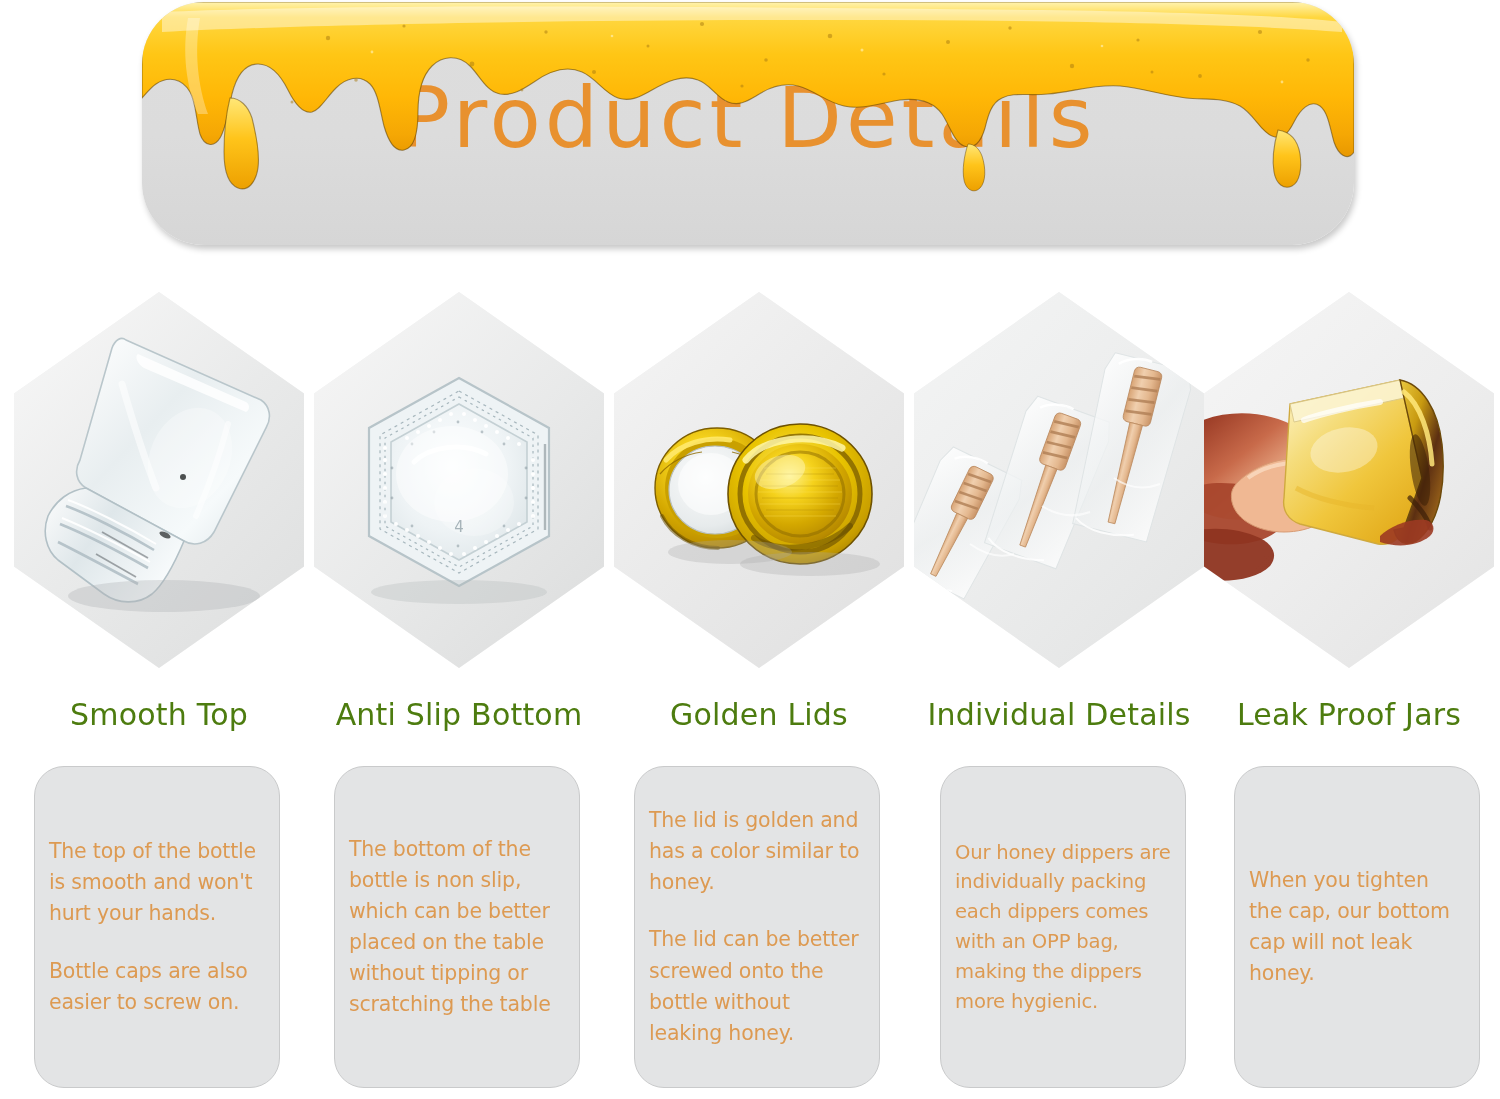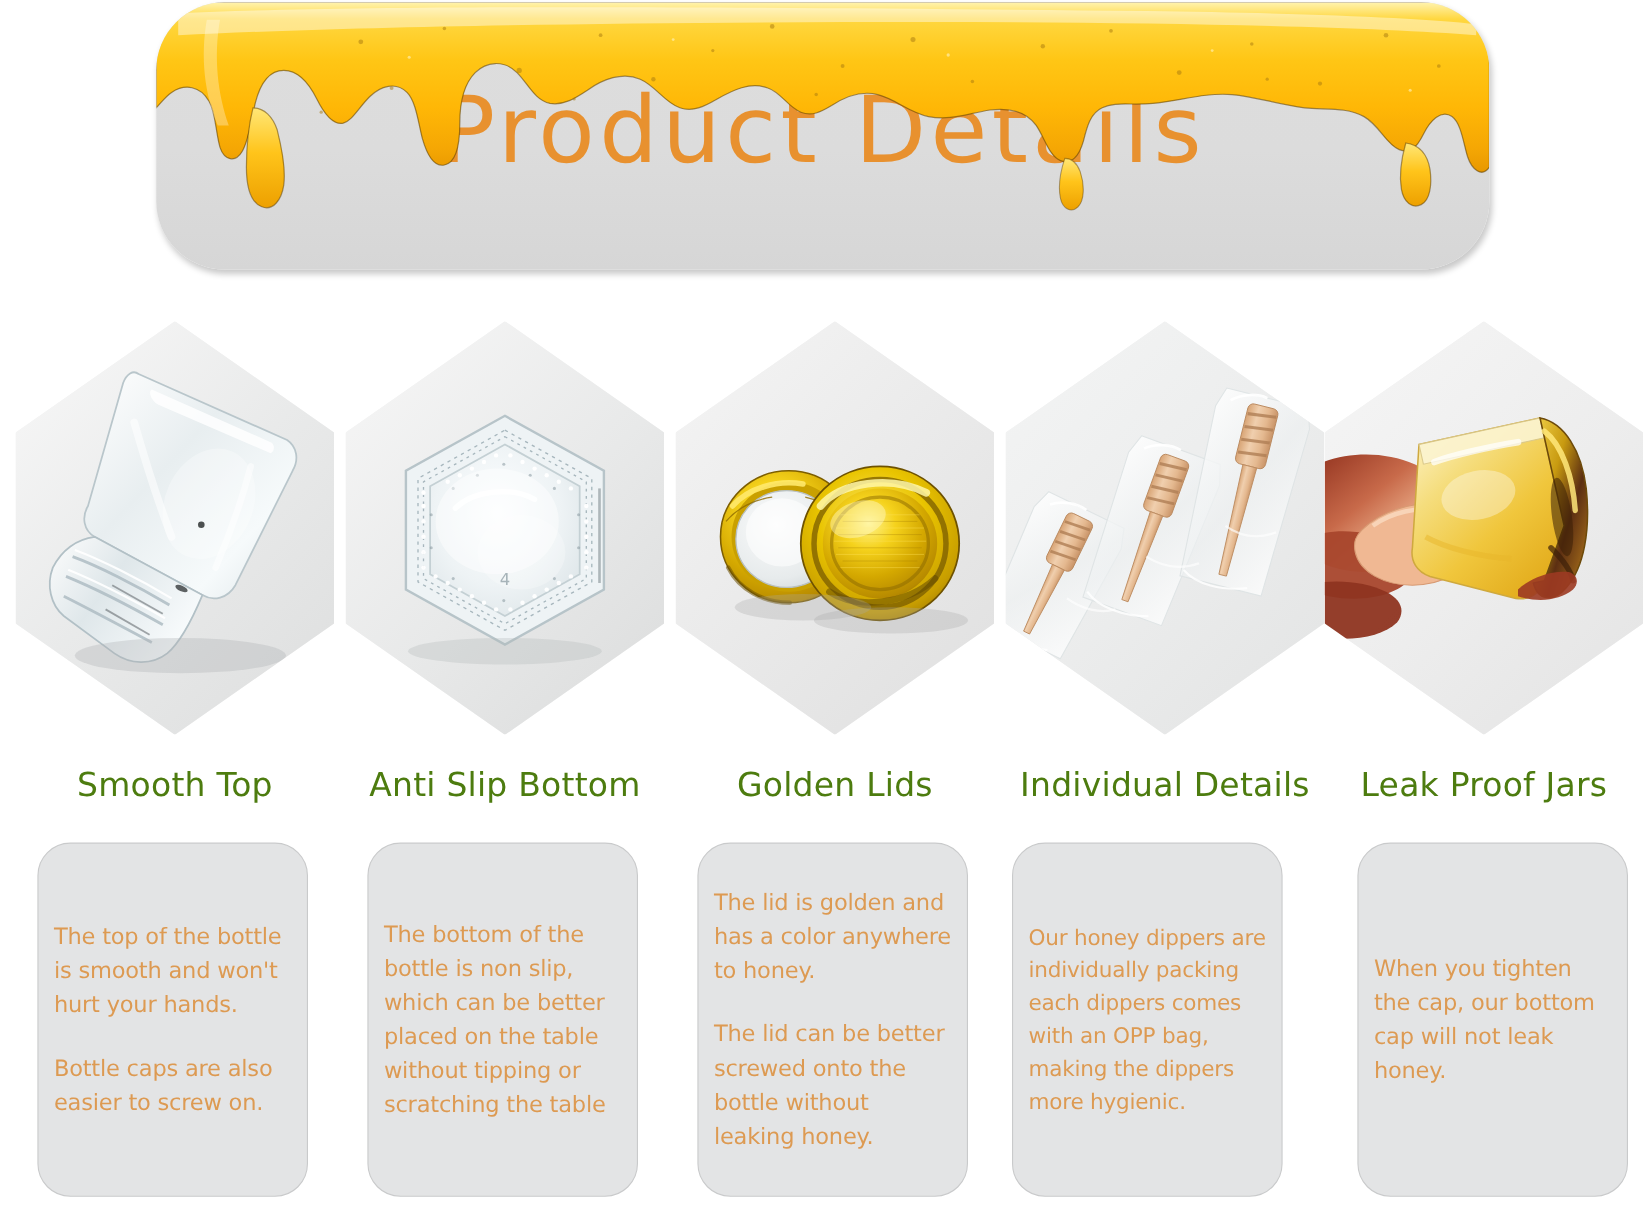--- a/index.html
+++ b/index.html
@@ -611,23 +611,23 @@
 <div class="desc-card" style="left:34px;">
   <p class="desc-para">The top of the bottle is smooth and won't hurt your hands.</p>
   <p class="desc-para">Bottle caps are also easier to screw on.</p>
 </div>
 
 <div class="desc-card" style="left:334px;">
   <p class="desc-para">The bottom of the bottle is non slip, which can be better placed on the table without tipping or scratching the table</p>
 </div>
 
 <div class="desc-card" style="left:634px;">
-  <p class="desc-para">The lid is golden and has a color anywhere to honey.</p>
+  <p class="desc-para">The lid is golden and has a color similar to honey.</p>
   <p class="desc-para">The lid can be better screwed onto the bottle without leaking honey.</p>
 </div>
 
-<div class="desc-card card-narrow" style="left:920px;">
+<div class="desc-card card-narrow" style="left:940px;">
   <p class="desc-para">Our honey dippers are individually packing each dippers comes with an OPP bag, making the dippers more hygienic.</p>
 </div>
 
 <div class="desc-card" style="left:1234px;">
   <p class="desc-para">When you tighten the cap, our bottom cap will not leak honey.</p>
 </div>
 
 </body></html>

